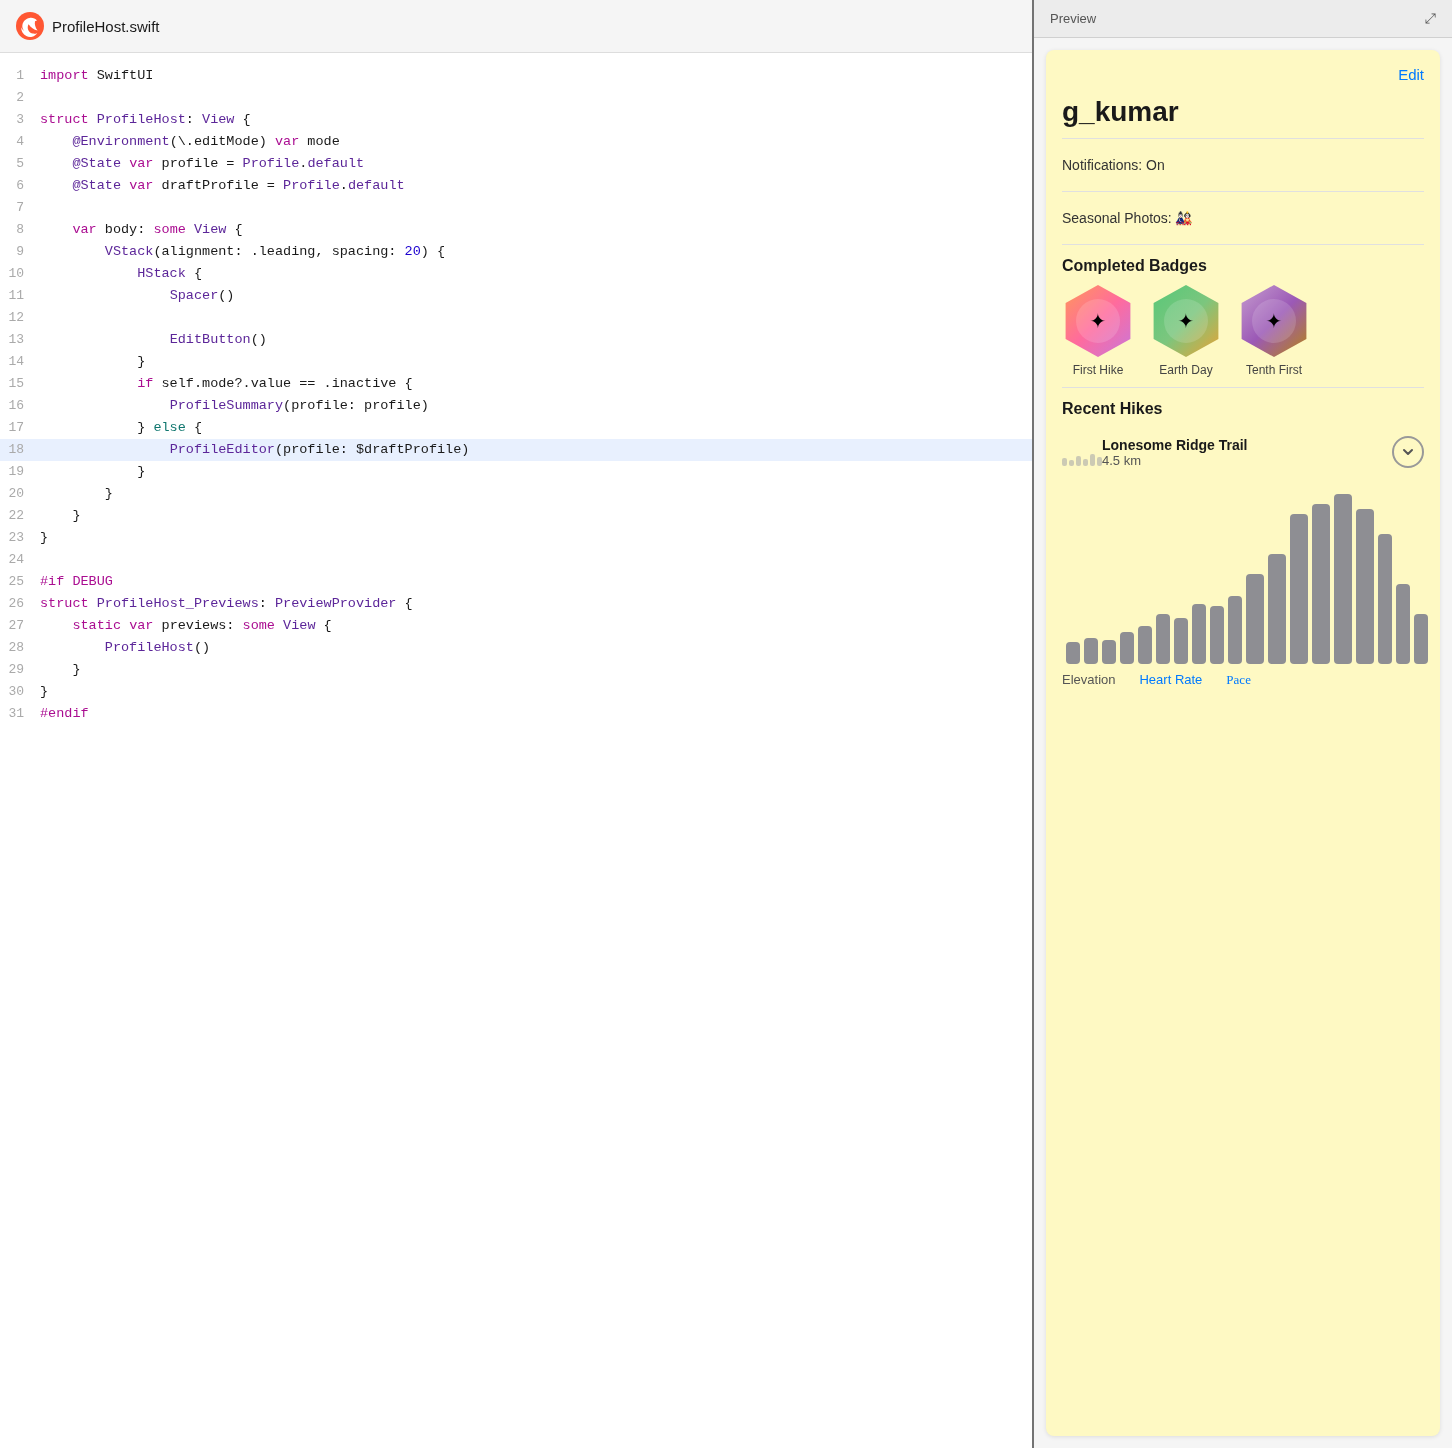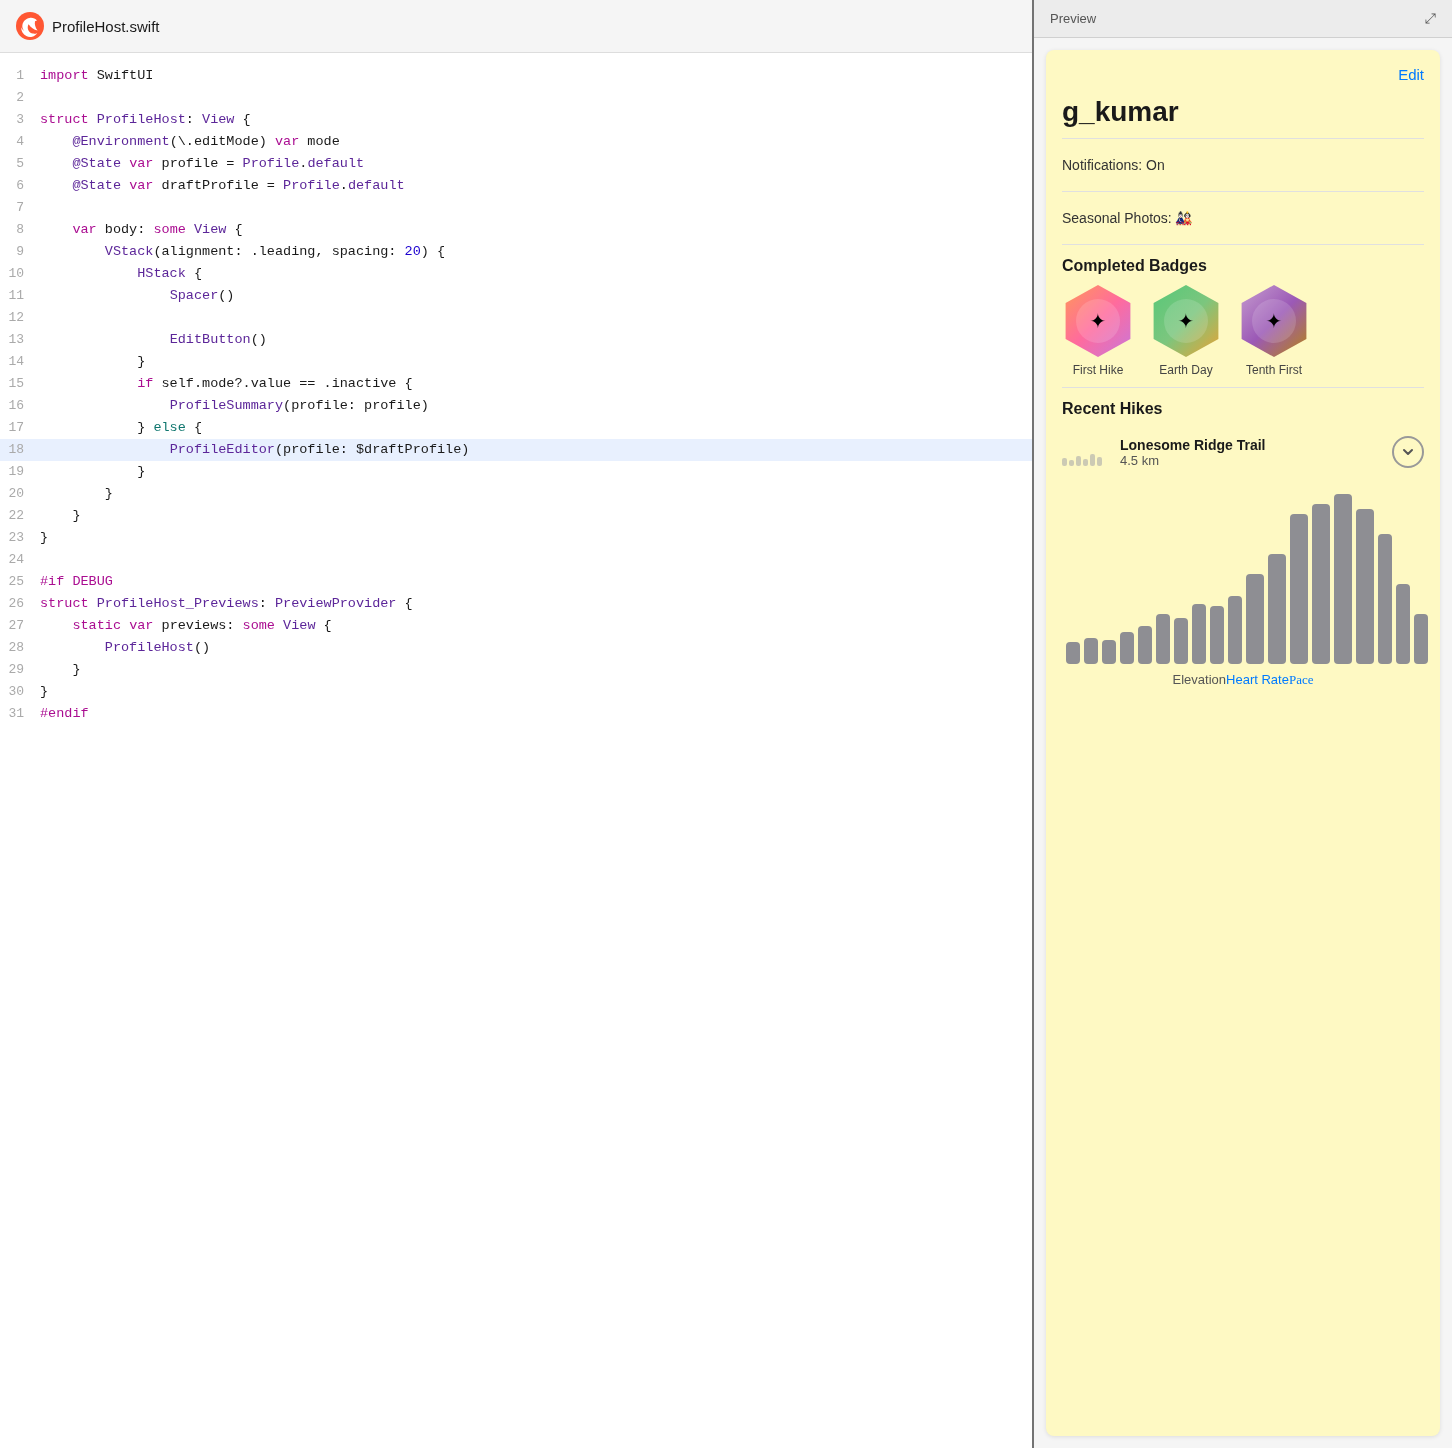--- a/index.html
+++ b/index.html
@@ -225,21 +225,21 @@
     .hike-item {
       display: flex;
       align-items: center;
       justify-content: space-between;
       padding: 8px 0;
     }
 
     .hike-left {
       display: flex;
       align-items: center;
-      gap: 18px;
+      gap: 0;
     }
 
     .hike-chart-mini {
       display: flex;
       align-items: flex-end;
       gap: 2px;
       height: 28px;
     }
 
     .hike-chart-mini span {
@@ -287,21 +287,21 @@
     }
 
     .elev-bar {
       background: #8e8e93;
       border-radius: 4px;
       flex-shrink: 0;
     }
 
     .chart-legend {
       display: flex;
-      justify-content: center;
+      gap: 24px;
       margin-top: 8px;
       padding-bottom: 4px;
     }
 
     .legend-item {
       font-size: 13px;
       cursor: pointer;
     }
 
     .legend-elevation { color: #555; }

